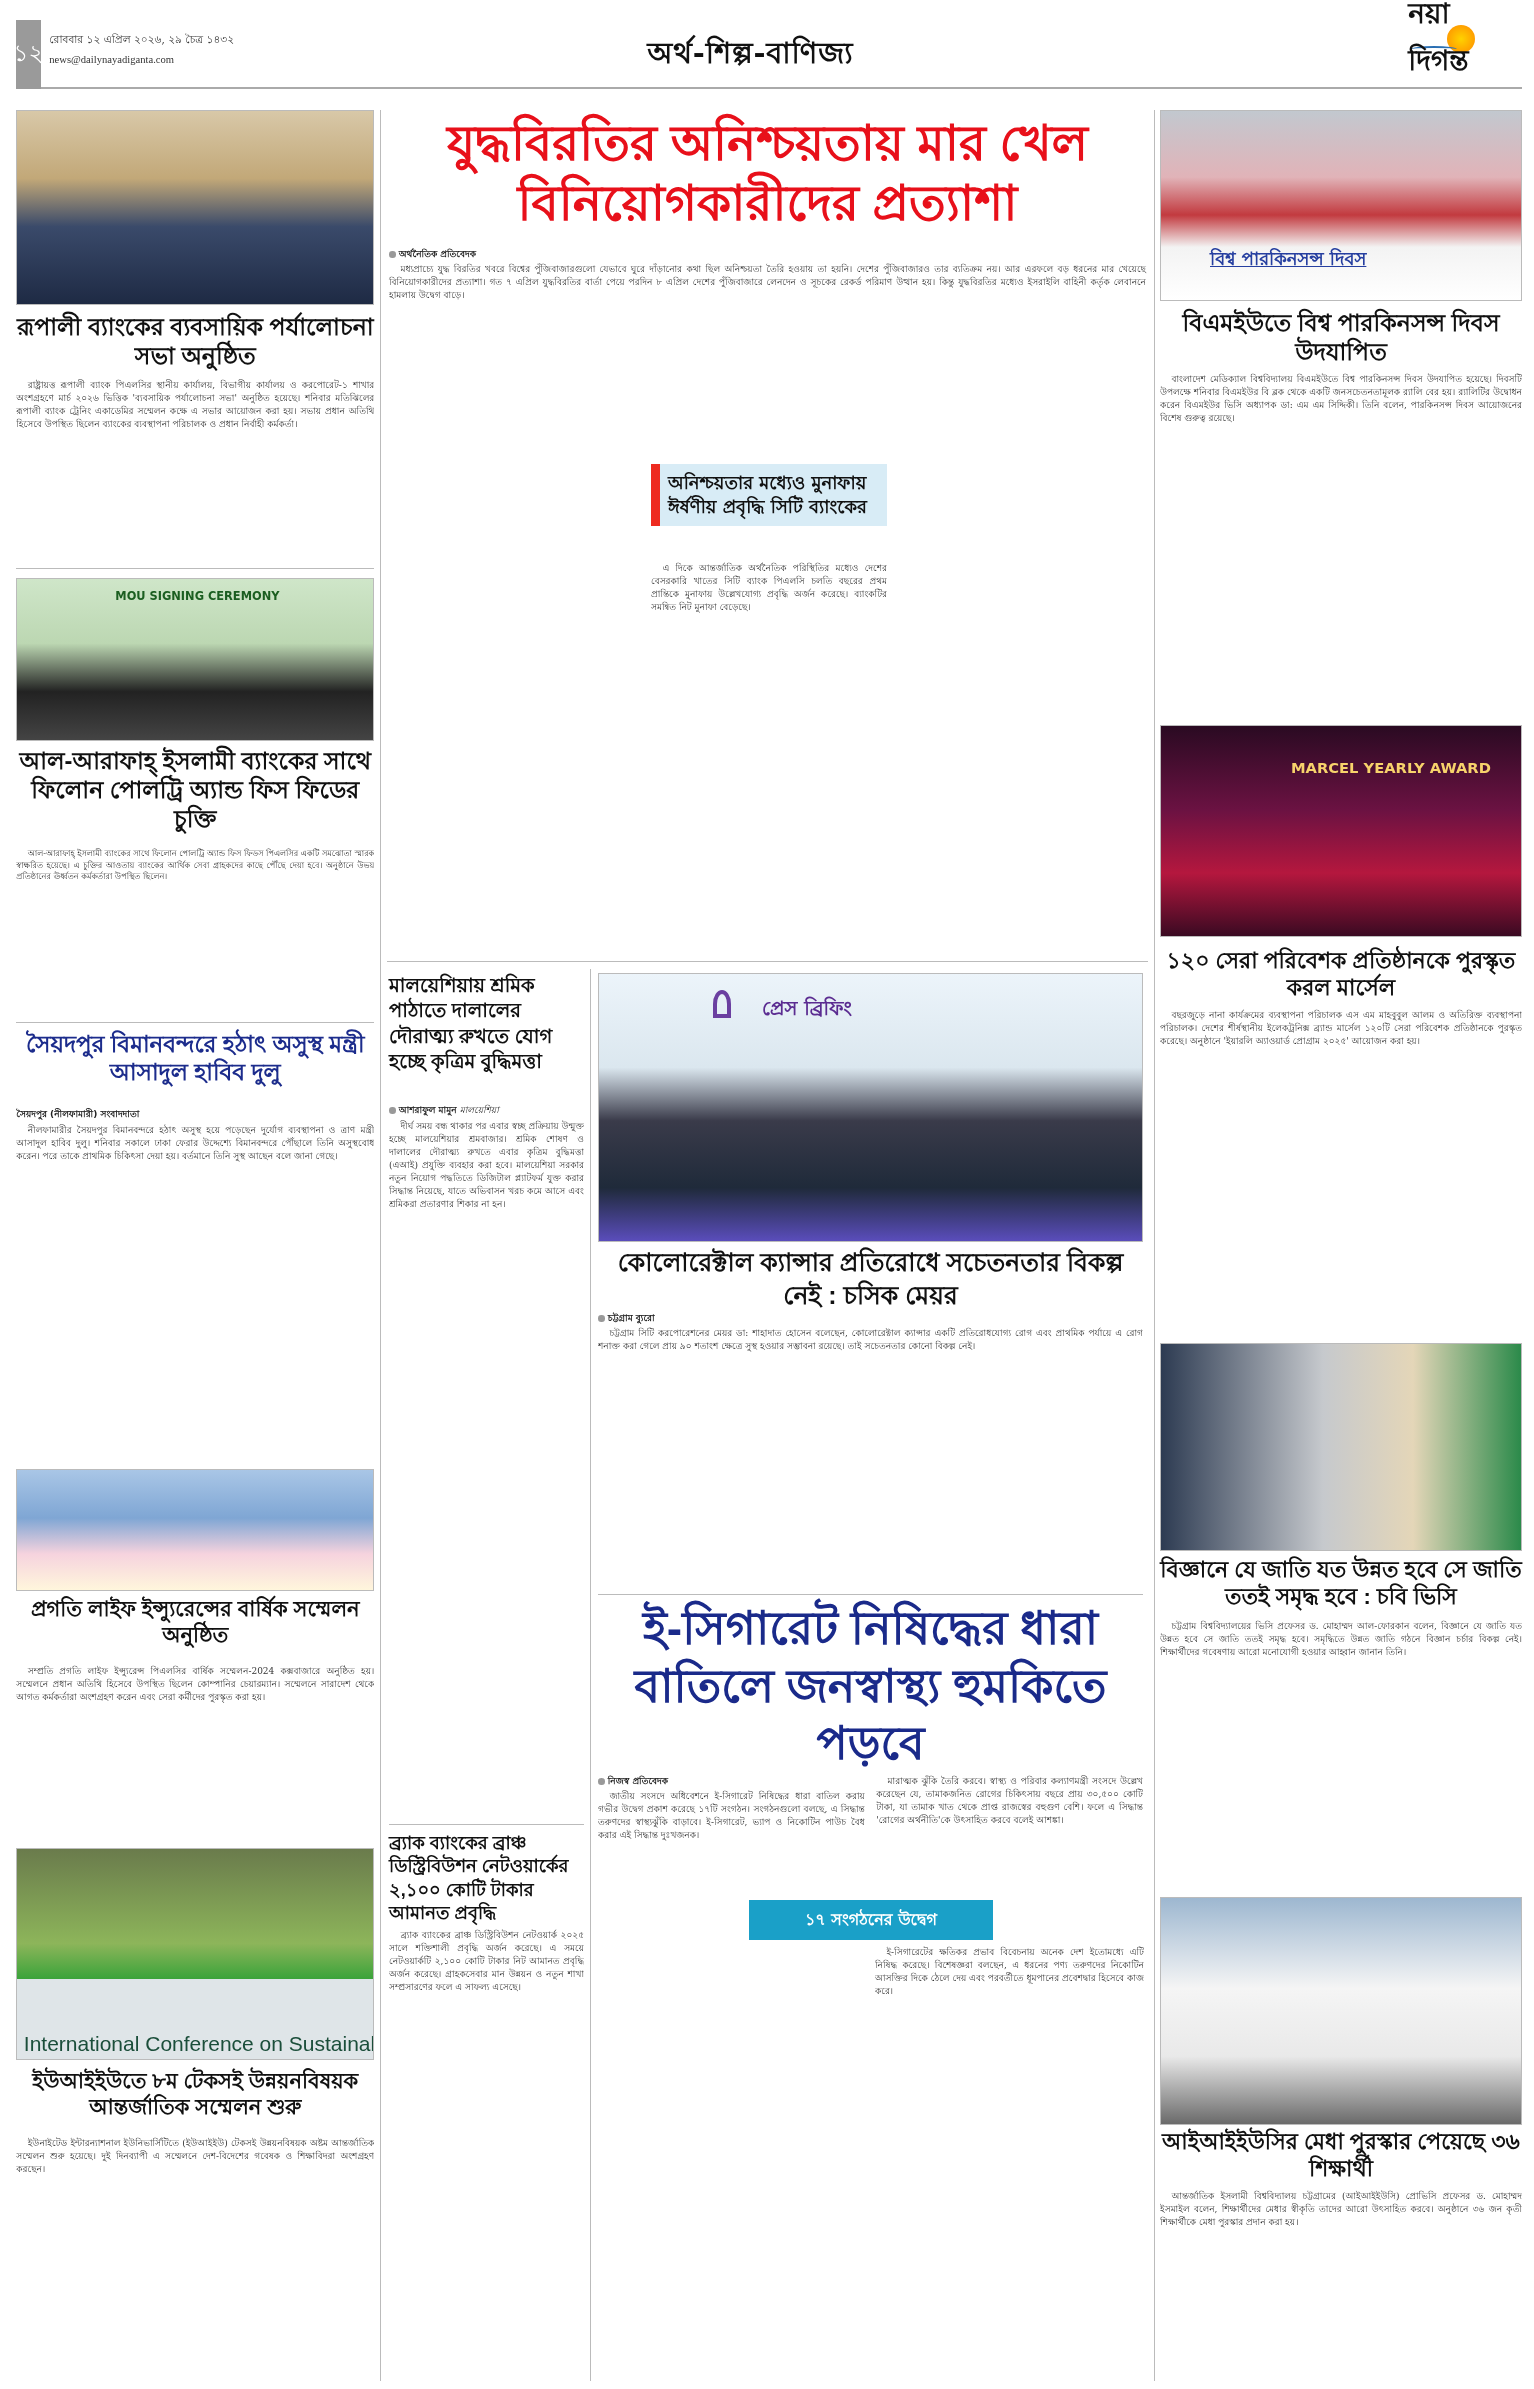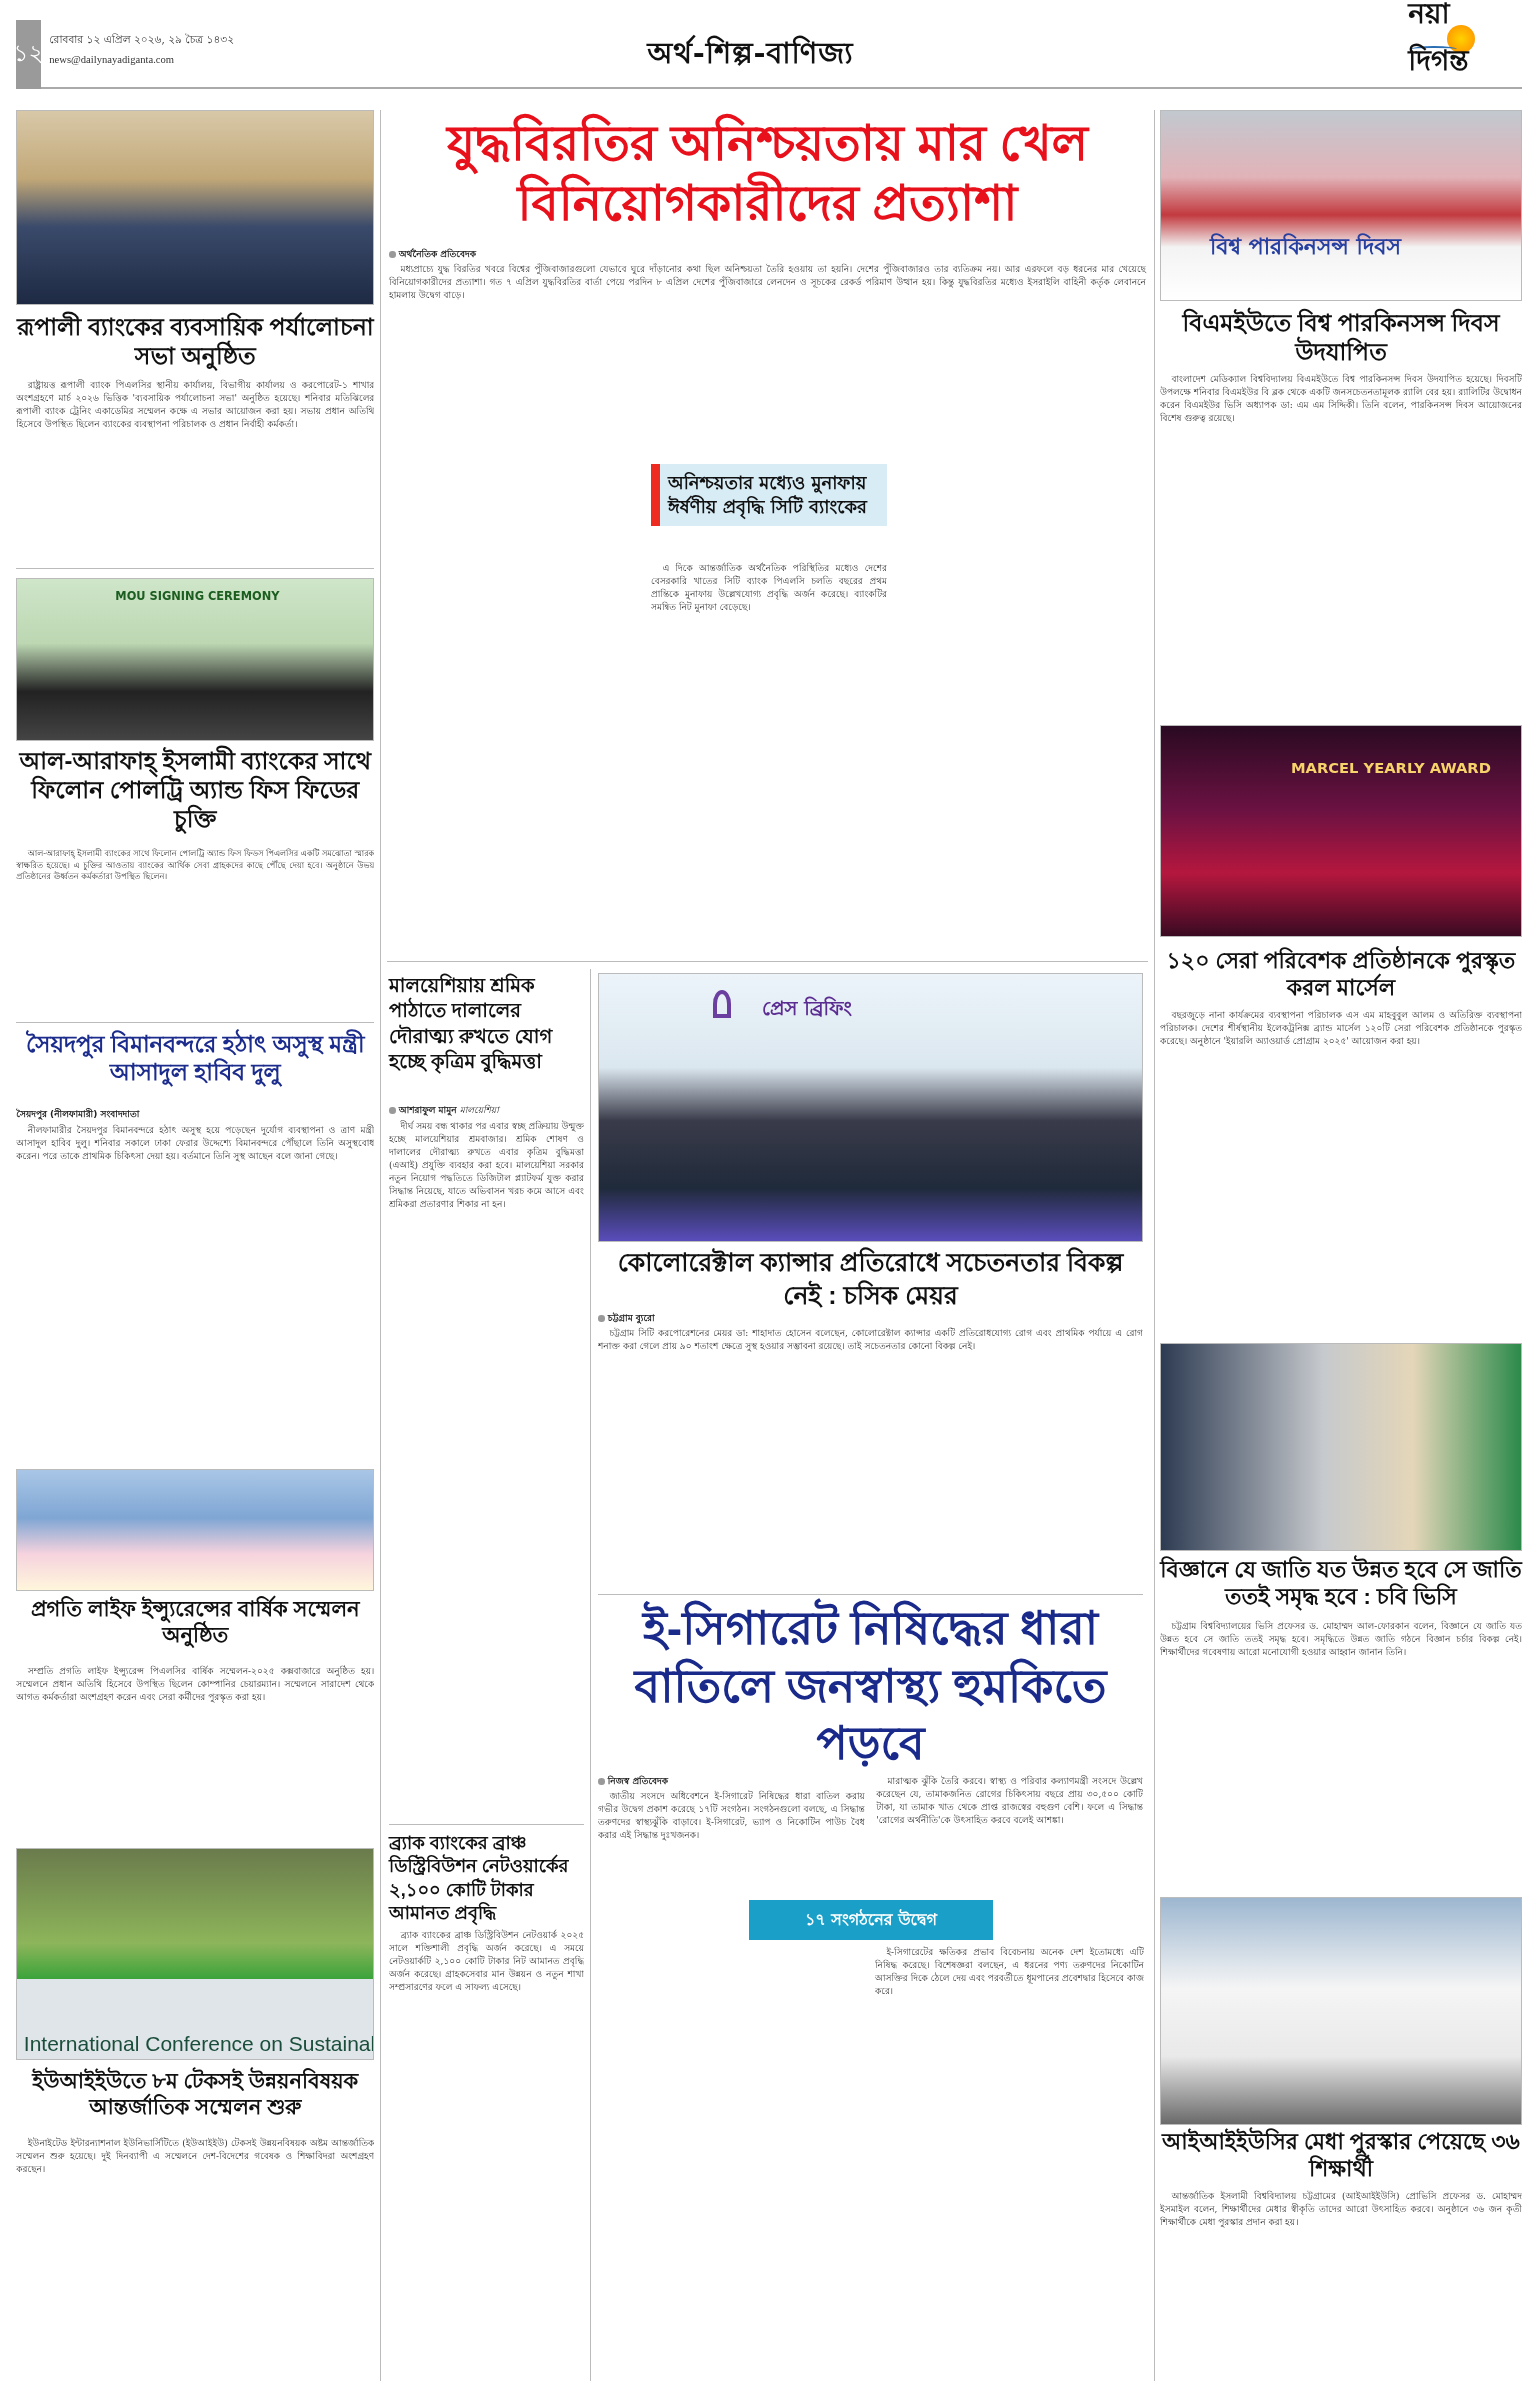--- a/index.html
+++ b/index.html
@@ -85,21 +85,21 @@
   <div class="body-text">
       <p>নীলফামারীর সৈয়দপুর বিমানবন্দরে হঠাৎ অসুস্থ হয়ে পড়েছেন দুর্যোগ ব্যবস্থাপনা ও ত্রাণ মন্ত্রী আসাদুল হাবিব দুলু। শনিবার সকালে ঢাকা ফেরার উদ্দেশ্যে বিমানবন্দরে পৌঁছালে তিনি অসুস্থবোধ করেন। পরে তাকে প্রাথমিক চিকিৎসা দেয়া হয়। বর্তমানে তিনি সুস্থ আছেন বলে জানা গেছে।</p>
     </div>
 </div>
 
 <div class="abs photo" style="left:16.3px;top:1469px;width:358px;height:122px;">
   <div class="photo-inner" style="background:linear-gradient(180deg,#a9c6e6 0%,#7fa6d4 40%,#f6d3de 70%,#fff6dc 100%);"></div>
 </div>
 <div class="abs headline" style="left:16.3px;top:1596px;width:358px;font-size:21px;">প্রগতি লাইফ ইন্স্যুরেন্সের বার্ষিক সম্মেলন অনুষ্ঠিত</div>
 <div class="abs body-text" style="left:16.3px;top:1665px;width:358px;height:175px;overflow:hidden;">
-  <p>সম্প্রতি প্রগতি লাইফ ইন্স্যুরেন্স পিএলসির বার্ষিক সম্মেলন-২০২৫ কক্সবাজারে অনুষ্ঠিত হয়। সম্মেলনে প্রধান অতিথি হিসেবে উপস্থিত ছিলেন কোম্পানির চেয়ারম্যান। সম্মেলনে সারাদেশ থেকে আগত কর্মকর্তারা অংশগ্রহণ করেন এবং সেরা কর্মীদের পুরস্কৃত করা হয়।</p>
+  <p>সম্প্রতি প্রগতি লাইফ ইন্স্যুরেন্স পিএলসির বার্ষিক সম্মেলন-2024 কক্সবাজারে অনুষ্ঠিত হয়। সম্মেলনে প্রধান অতিথি হিসেবে উপস্থিত ছিলেন কোম্পানির চেয়ারম্যান। সম্মেলনে সারাদেশ থেকে আগত কর্মকর্তারা অংশগ্রহণ করেন এবং সেরা কর্মীদের পুরস্কৃত করা হয়।</p>
 </div>
 
 <div class="abs photo" style="left:16.3px;top:1848px;width:358px;height:212px;">
   <div class="photo-inner" style="background:linear-gradient(180deg,#6a7b4c 0%,#8db55a 45%,#3aa33a 62%,#dfe5e8 62%,#dfe5e8 100%);position:relative;">
     <div class="caption-bar" style="position:absolute;left:0;bottom:0;width:100%;">International Conference on Sustainable</div>
   </div>
 </div>
 <div class="abs headline" style="left:16.3px;top:2068px;width:358px;font-size:21px;">ইউআইইউতে ৮ম টেকসই উন্নয়নবিষয়ক আন্তর্জাতিক সম্মেলন শুরু</div>
 <div class="abs body-text" style="left:16.3px;top:2137px;width:358px;height:244px;overflow:hidden;">
   <p>ইউনাইটেড ইন্টারন্যাশনাল ইউনিভার্সিটিতে (ইউআইইউ) টেকসই উন্নয়নবিষয়ক অষ্টম আন্তর্জাতিক সম্মেলন শুরু হয়েছে। দুই দিনব্যাপী এ সম্মেলনে দেশ-বিদেশের গবেষক ও শিক্ষাবিদরা অংশগ্রহণ করছেন।</p>
@@ -174,21 +174,21 @@
 </div>
 <div class="abs teal-box" style="left:749px;top:1900px;width:244px;">১৭ সংগঠনের উদ্বেগ</div>
 <div class="abs body-text" style="left:875px;top:1946px;width:269px;height:431px;overflow:hidden;">
   <p>ই-সিগারেটের ক্ষতিকর প্রভাব বিবেচনায় অনেক দেশ ইতোমধ্যে এটি নিষিদ্ধ করেছে। বিশেষজ্ঞরা বলছেন, এ ধরনের পণ্য তরুণদের নিকোটিন আসক্তির দিকে ঠেলে দেয় এবং পরবর্তীতে ধূমপানের প্রবেশদ্বার হিসেবে কাজ করে।</p>
 </div>
 
 <div class="abs vrule" style="left:1154px;top:110px;height:2271px;"></div>
 
 <div class="abs photo" style="left:1160px;top:110px;width:362px;height:191px;">
   <div class="photo-inner" style="background:linear-gradient(180deg,#c2c8cf 0%,#e1b3b8 35%,#c23a3f 55%,#f3f3f3 72%,#fff 100%);position:relative;">
-    <div style="position:absolute;left:49px;top:118px;font-size:22px;color:#263fa0;font-weight:bold;">বিশ্ব পারকিনসন্স দিবস</div>
+    <div style="position:absolute;left:49px;top:134px;font-size:18px;color:#263fa0;font-weight:bold;text-decoration:underline;">বিশ্ব পারকিনসন্স দিবস</div>
   </div>
 </div>
 <div class="abs headline" style="left:1160px;top:309px;width:362px;font-size:23.6px;">বিএমইউতে বিশ্ব পারকিনসন্স দিবস উদযাপিত</div>
 <div class="abs body-text" style="left:1160px;top:373px;width:362px;height:346px;overflow:hidden;">
   <p>বাংলাদেশ মেডিক্যাল বিশ্ববিদ্যালয় বিএমইউতে বিশ্ব পারকিনসন্স দিবস উদযাপিত হয়েছে। দিবসটি উপলক্ষে শনিবার বিএমইউর বি ব্লক থেকে একটি জনসচেতনতামূলক র‍্যালি বের হয়। র‍্যালিটির উদ্বোধন করেন বিএমইউর ভিসি অধ্যাপক ডা: এম এম সিদ্দিকী। তিনি বলেন, পারকিনসন্স দিবস আয়োজনের বিশেষ গুরুত্ব রয়েছে।</p>
 </div>
 
 <div class="abs photo" style="left:1160px;top:725px;width:362px;height:212px;">
   <div class="photo-inner" style="background:linear-gradient(180deg,#2a0a22 0%,#6b1242 40%,#b5173e 70%,#3a0a22 100%);position:relative;">
     <div style="position:absolute;left:130px;top:33px;font-size:14.7px;color:#f7d36b;font-weight:bold;">MARCEL YEARLY AWARD</div>

